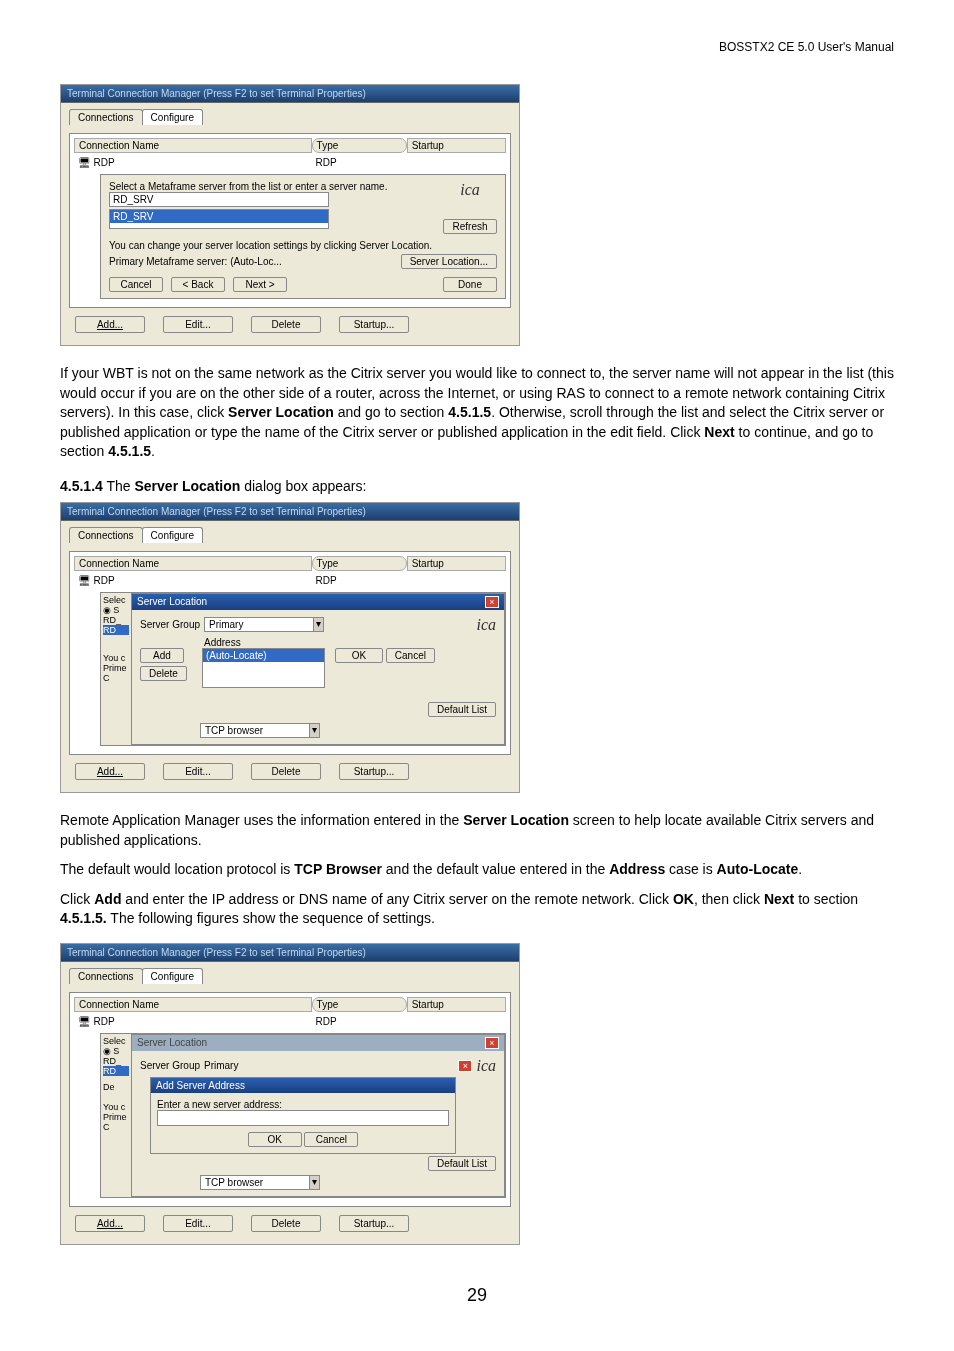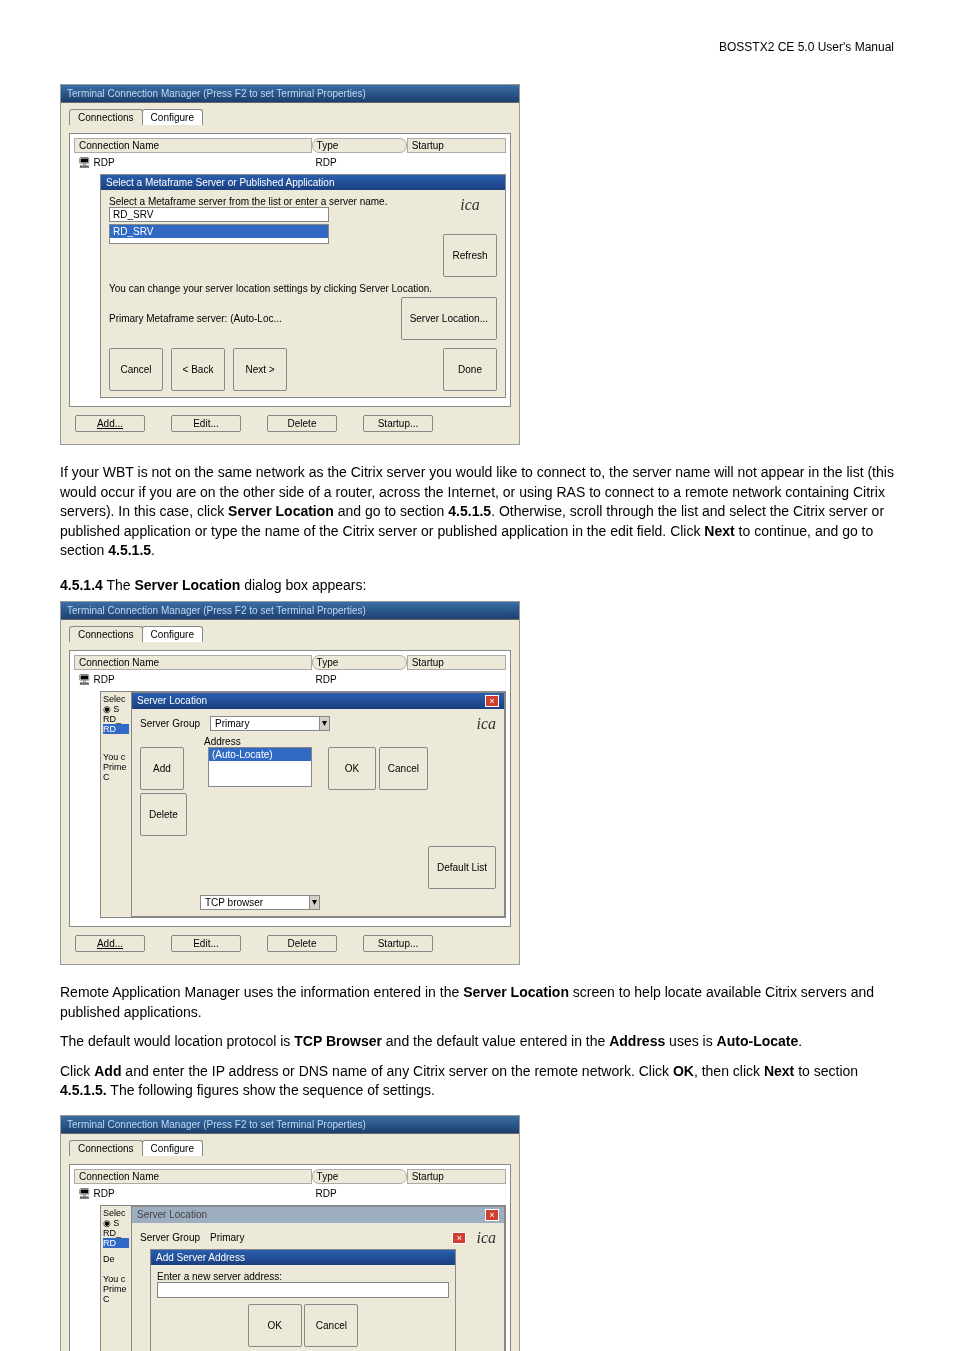--- a/index.html
+++ b/index.html
@@ -131,49 +131,49 @@
   }
   .listbox .selected {
     background: #316ac5;
     color: #fff;
     padding: 1px 3px;
   }
   .btn {
     display: inline-block;
     border: 1px solid #888;
     background: #ece9d8;
-    padding: 15px 8px;
+    padding: 1px 8px;
     font-size: 10px;
     text-align: center;
     min-width: 54px;
     border-radius: 2px;
   }
   .btn-row { display: flex; gap: 8px; margin-top: 4px; }
   .bottom-btn-row {
     display: flex;
-    gap: 26px;
+    gap: 18px;
     padding: 8px 6px 2px 6px;
     justify-content: flex-start;
   }
   .bottom-btn { min-width: 70px; padding: 2px 10px; }
   .body-text { margin: 14px 0; line-height: 1.4; }
   .body-text b { font-weight: bold; }
   .section-heading { margin: 16px 0 6px 0; font-size: 14px; }
   .dropdown {
     display: inline-flex;
     border: 1px solid #888;
     background: #fff;
     font-size: 10px;
     align-items: stretch;
   }
   .dropdown span { padding: 1px 4px; }
   .dropdown .arrow { background: #d4d0c8; border-left: 1px solid #888; padding: 0 2px; }
   .small-label { font-size: 10px; }
   .page-number { text-align: center; margin-top: 40px; font-size: 18px; }
-  .row-flex { display: flex; align-items: center; gap: 6px; }
+  .row-flex { display: flex; align-items: center; }
 </style>
 </head>
 <body>
 
 <div class="page-header">BOSSTX2 CE 5.0 User's Manual</div>
 
 <div class="screenshot">
   <div class="ss-titlebar">Terminal Connection Manager (Press F2 to set Terminal Properties)</div>
   <div class="ss-body">
     <div class="tabs">
@@ -186,23 +186,20 @@
         <div class="col-type">Type</div>
         <div class="col-startup">Startup</div>
       </div>
       <div class="list-row">
         <div class="col-name">🖥 <span>RDP</span></div>
         <div class="col-type">RDP</div>
         <div class="col-startup"></div>
       </div>
 
       <div class="inner-dialog">
-        <div class="inner-title">
-          <span>Select a Metaframe Server or Published Application</span>
-        </div>
         <div class="inner-body">
           <div style="display:flex;justify-content:space-between;">
             <div style="flex:1">
               <div class="small-label">Select a Metaframe server from the list or enter a server name.</div>
               <div class="textbox">RD_SRV</div>
               <div class="listbox">
                 <div class="selected">RD_SRV</div>
               </div>
             </div>
             <div style="text-align:center;padding-left:8px;">
@@ -290,21 +287,21 @@
                   </span>
                 <span style="flex:1"></span>
                 <span class="icon-ica">ica</span>
               </div>
               <div class="small-label" style="margin:3px 0 0 64px">Address</div>
               <div class="row-flex" style="align-items:flex-start;">
                 <div style="width:56px;">
                   <div class="btn" style="min-width:44px;margin-bottom:3px;">Add</div>
                   <div class="btn" style="min-width:44px;">Delete</div>
                 </div>
-                <div class="listbox" style="width:104px;height:40px;margin-left:6px;">
+                <div class="listbox" style="width:123px;height:40px;margin-left:6px;">
                   <div class="selected">(Auto-Locate)</div>
                 </div>
                 <div style="margin-left:10px;">
                   <div class="btn" style="min-width:48px;margin-bottom:3px;">OK</div>
                   <div class="btn" style="min-width:48px;">Cancel</div>
                 </div>
               </div>
               <div style="text-align:right;margin-top:10px;">
                 <span class="btn">Default List</span>
               </div>
@@ -325,21 +322,21 @@
       <span class="btn bottom-btn">Delete</span>
       <span class="btn bottom-btn">Startup...</span>
     </div>
   </div>
 </div>
 
 <p class="body-text">
   <span>Remote Application Manager uses the information entered in the </span><b>Server Location</b><span> screen to help locate available Citrix servers and published applications.</span>
 </p>
 <p class="body-text" style="margin-top:-4px;">
-  <span>The default would location protocol is </span><b>TCP Browser</b><span> and the default value entered in the </span><b>Address</b><span> uses is </span><b>Auto-Locate</b><span>.</span>
+  <span>The default would location protocol is </span><b>TCP Browser</b><span> and the default value entered in the </span><b>Address</b><span> case is </span><b>Auto-Locate</b><span>.</span>
 </p>
 <p class="body-text" style="margin-top:-4px;">
   <span>Click </span><b>Add</b><span> and enter the IP address or DNS name of any Citrix server on the remote network. Click </span><b>OK</b><span>, then click </span><b>Next</b><span> to section </span><b>4.5.1.5.</b><span> The following figures show the sequence of settings.</span>
 </p>
 
 <div class="screenshot">
   <div class="ss-titlebar">Terminal Connection Manager (Press F2 to set Terminal Properties)</div>
   <div class="ss-body">
     <div class="tabs">
       <div class="tab">Connections</div>

